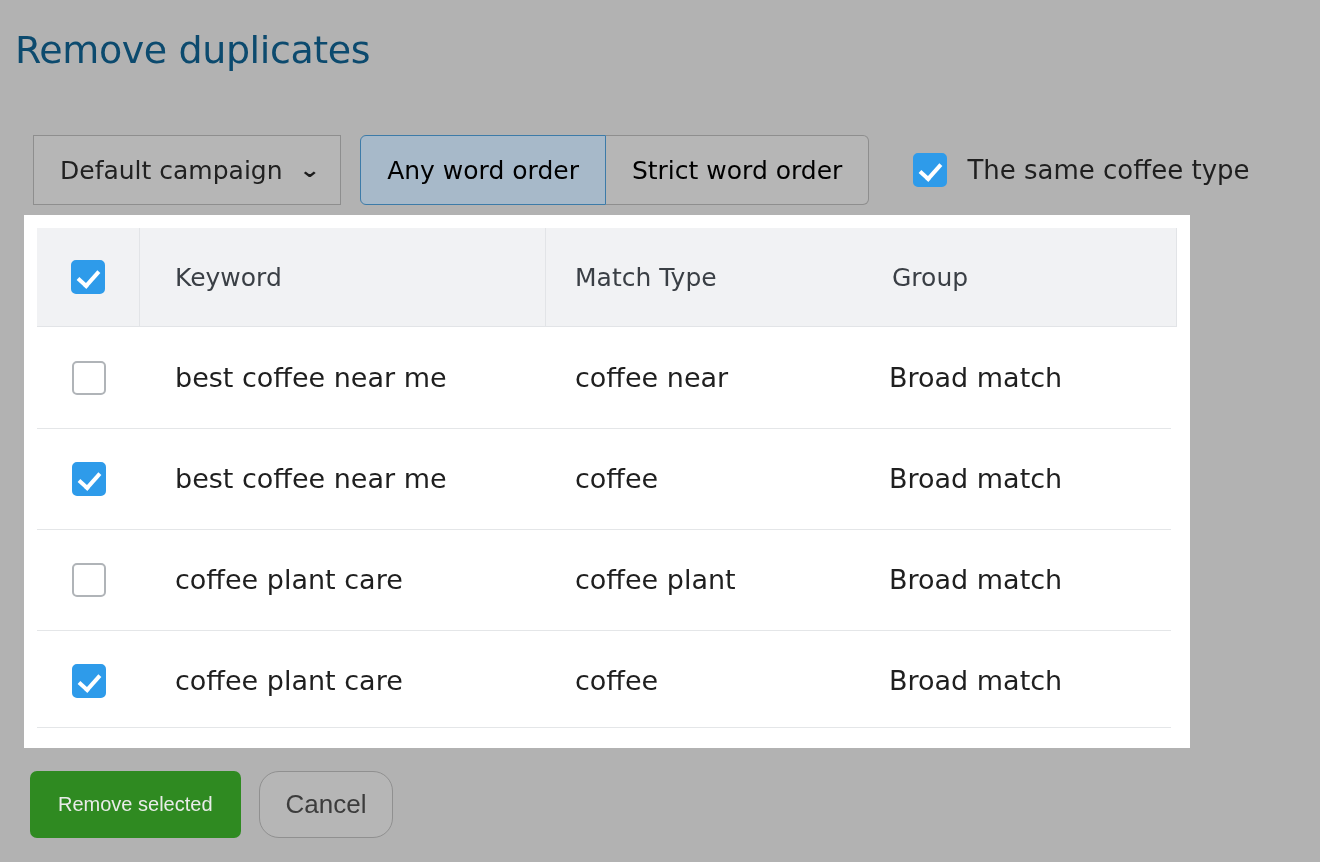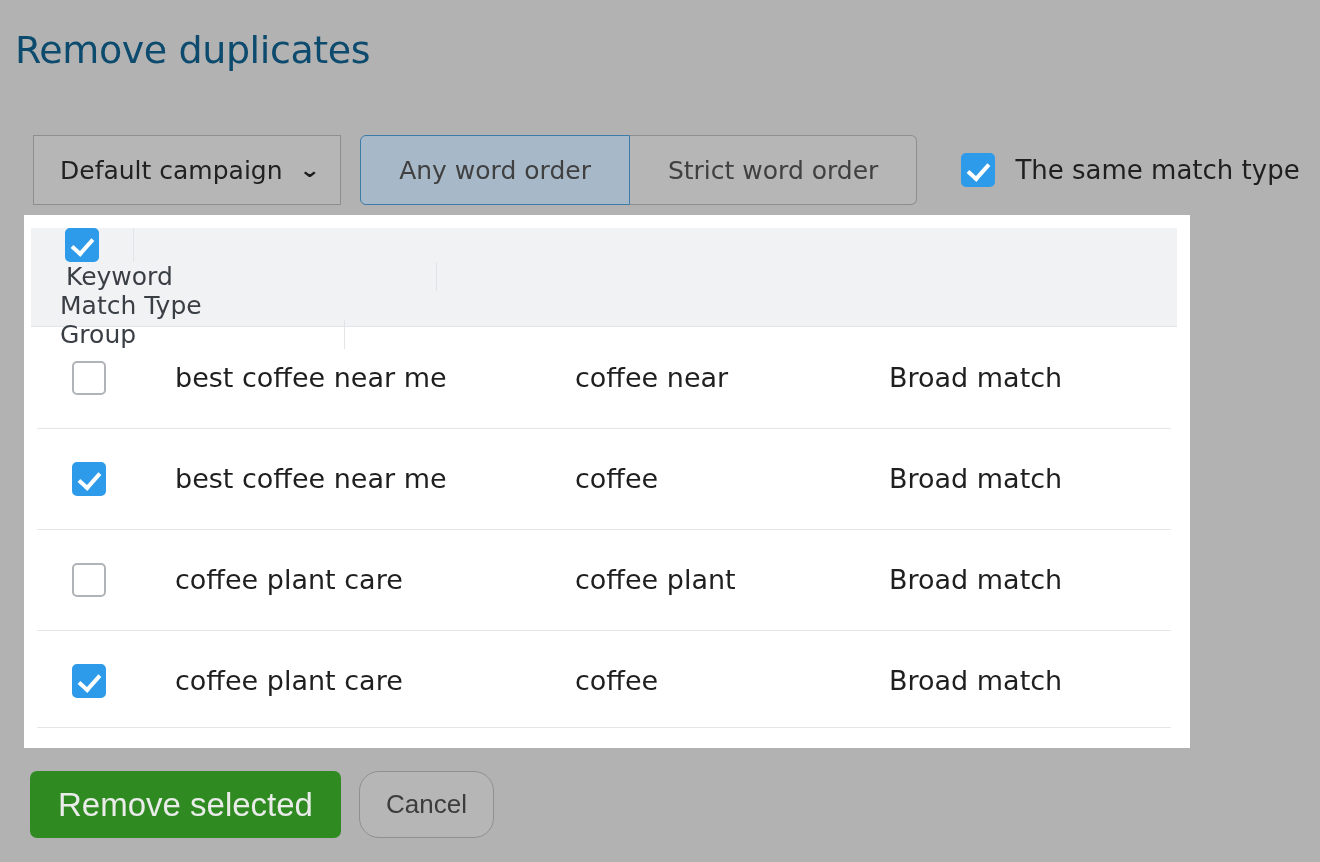--- a/index.html
+++ b/index.html
@@ -64,23 +64,23 @@
   .segmented {
     display: flex;
     margin-left: 19px;
   }
   .seg-btn {
     height: 70px;
     box-sizing: border-box;
     display: flex;
     align-items: center;
     justify-content: center;
-    padding: 0 38px;
+    padding: 0 26px;
     font-size: 25px;
-    color: #404040;
+    color: #000000;
     cursor: pointer;
     white-space: nowrap;
     background: #b6b6b6;
     border: 1px solid #8e8e8e;
   }
   .seg-btn.first {
     border-radius: 6px 0 0 6px;
   }
   .seg-btn.last {
     border-radius: 0 6px 6px 0;
@@ -144,23 +144,22 @@
     width: 1166px;
     height: 533px;
     background: #ffffff;
     overflow: hidden;
   }
 
   .thead {
     display: flex;
     height: 98px;
     background: #f1f2f4;
-    margin: 13px 13px 0 7px;
+    margin: 13px 13px 0 13px;
     border-bottom: 1px solid #e2e4e7;
-    flex-direction: column;
   }
   .th {
     display: flex;
     align-items: center;
     box-sizing: border-box;
     font-size: 25px;
     color: #3a3f45;
     border-right: 1px solid #e2e4e7;
     height: 100%;
   }
@@ -222,21 +221,21 @@
     gap: 18px;
   }
   .btn-primary {
     height: 67px;
     box-sizing: border-box;
     display: flex;
     align-items: center;
     padding: 16px 28px;
     background: #2f8a21;
     color: #e9ece9;
-    font-size: 33px;
+    font-size: 20px;
     border: none;
     border-radius: 7px;
     cursor: pointer;
     white-space: nowrap;
   }
   .btn-secondary {
     height: 67px;
     box-sizing: border-box;
     display: flex;
     align-items: center;
@@ -266,21 +265,21 @@
     <div class="seg-btn first active">
       <span>Any word order</span>
     </div>
     <div class="seg-btn last">
       <span>Strict word order</span>
     </div>
   </div>
 
   <div class="same-match">
     <span class="cb on"></span>
-    <span class="same-match-label">The same match type</span>
+    <span class="same-match-label">The same coffee type</span>
   </div>
 </div>
 
 <div class="card">
 
   <div class="thead">
     <div class="th col-cb">
       <span class="cb on"></span>
     </div>
     <div class="th col-kw">Keyword</div>

